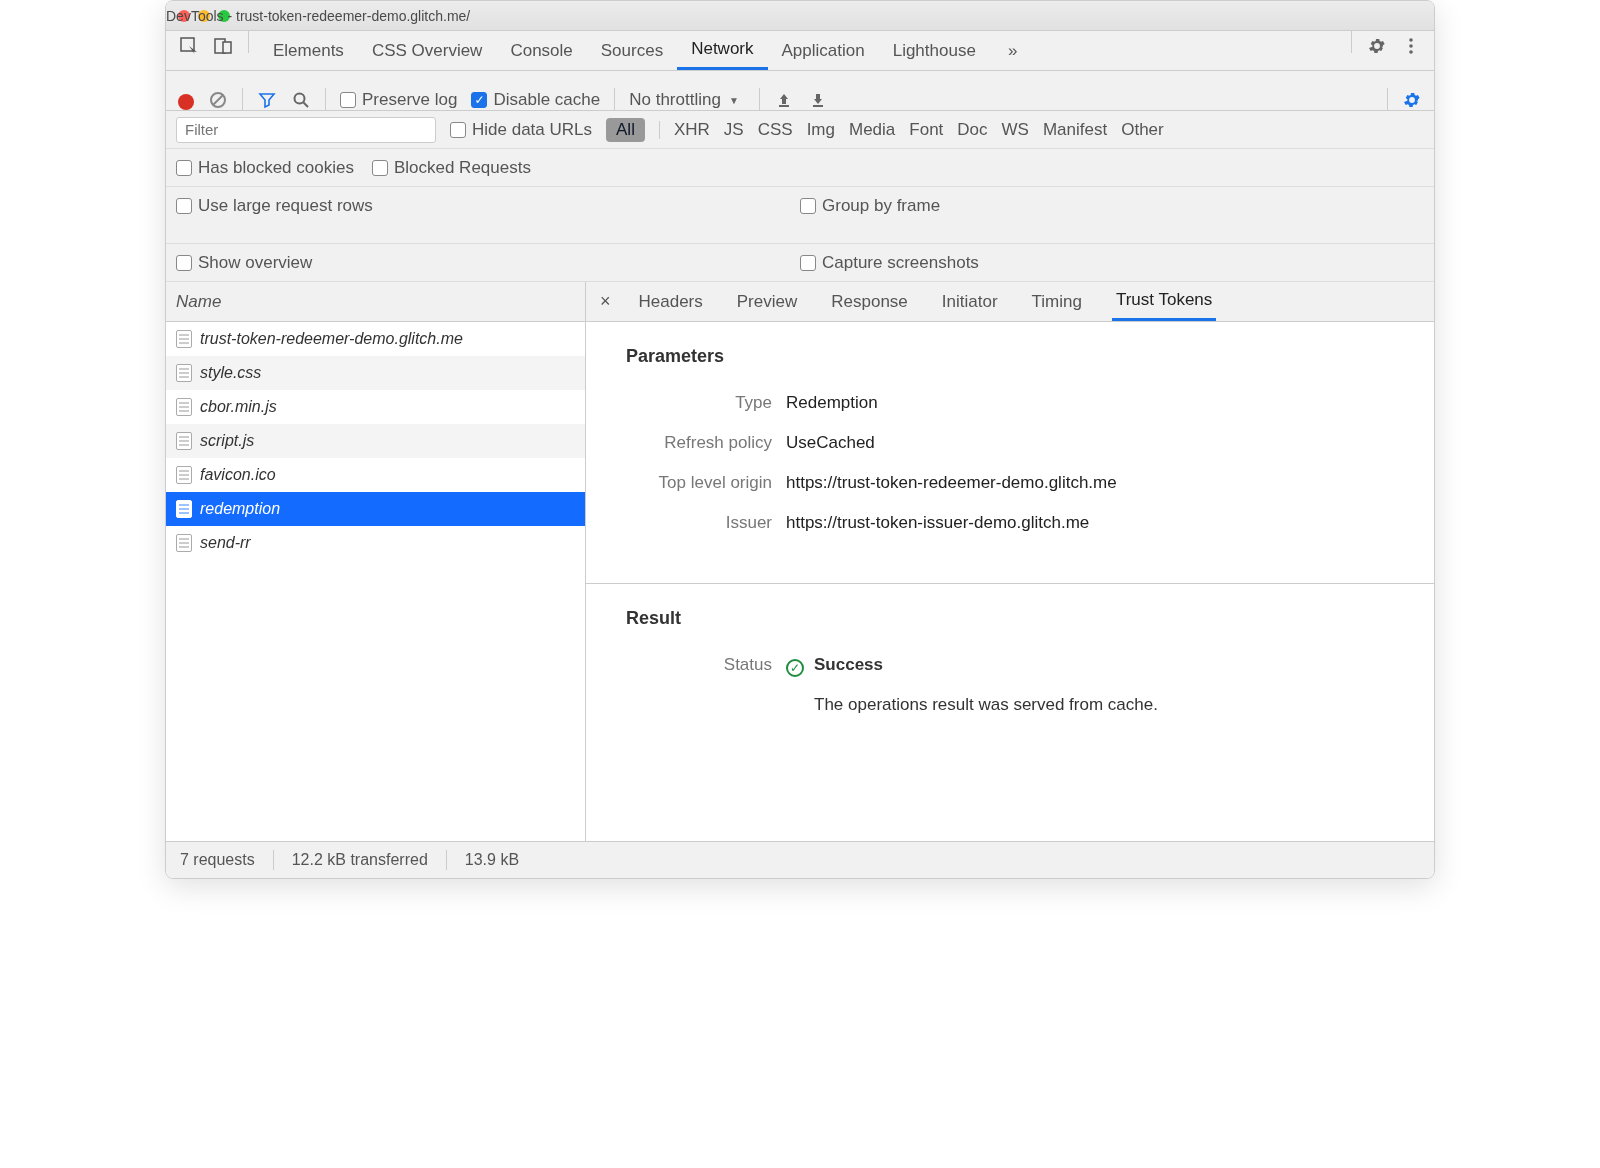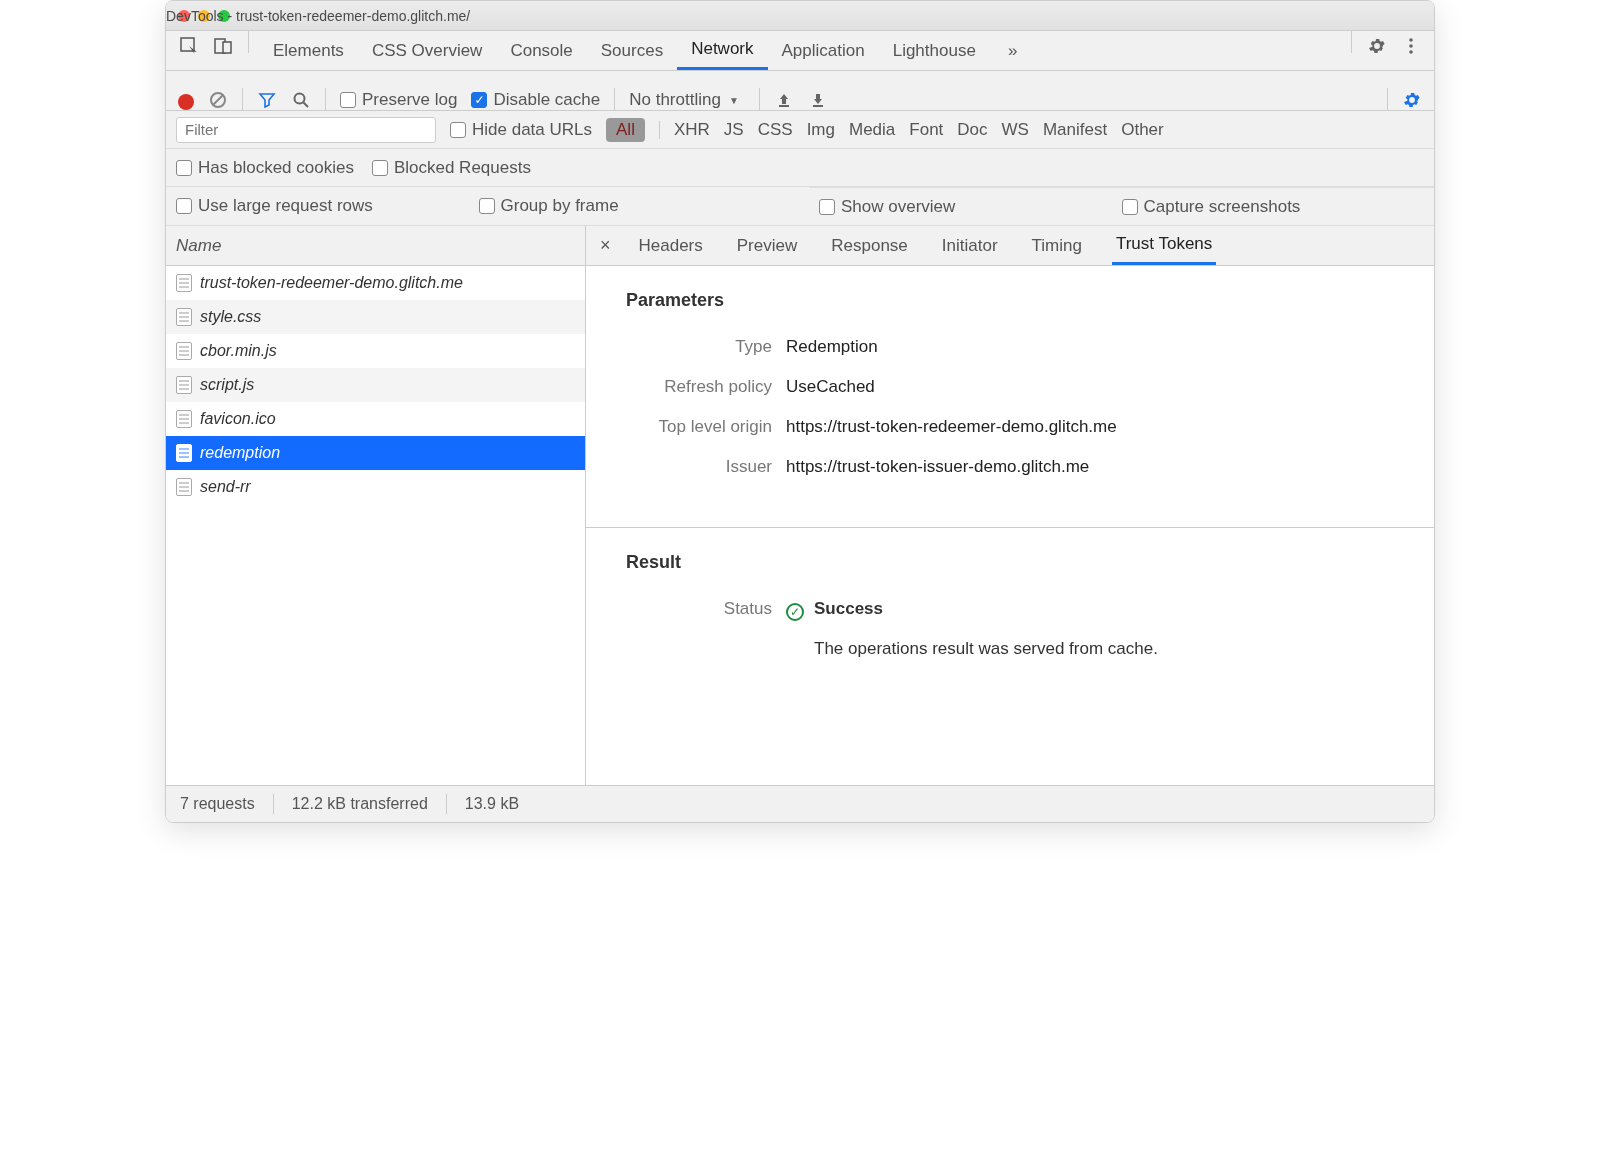--- a/index.html
+++ b/index.html
@@ -59,21 +59,21 @@
 .chk .box.checked { background:#1a73e8; border-color:#1a73e8; color:#fff; font-size:12px; }
 .select { display:flex; align-items:center; gap:8px; padding-right:6px; }
 .select .tri { font-size: 10px; color:#666; }
 
 .filter-row {
   display:flex; align-items:center; height: 38px; background:#f1f1f1;
   border-bottom: 1px solid #ddd; padding: 0 10px; gap: 14px; font-size:17px; color:#555;
 }
 .filter-input { width: 260px; height: 26px; border:1px solid #ccc; border-radius:3px; padding: 0 8px; font-size:15px; background:#fff; }
 .pill { padding: 2px 10px; border-radius: 4px; }
-.pill.active { background:#999; color:#7f1d1d; }
+.pill.active { background:#999; color:#0f172a; }
 .ftype { cursor:pointer; }
 
 .opt-row {
   display:flex; align-items:center; height: 38px; background:#f1f1f1;
   border-bottom: 1px solid #ddd; padding: 0 10px; gap: 18px; font-size:17px; color:#555;
 }
 .opt-row.two-col { }
 .opt-row .col { flex:1; display:flex; align-items:center; gap:8px; }
 
 .content { display:flex; height: 560px; border-bottom:1px solid #ccc; }
@@ -244,21 +244,21 @@
   <label class="chk">
     <span class="box"></span>
     <span>Has blocked cookies</span>
   </label>
   <label class="chk">
     <span class="box"></span>
     <span>Blocked Requests</span>
   </label>
 </div>
 
-<div class="opt-row two-col" style="height:auto; padding:0;">
+<div class="opt-row two-col" style="height:auto; flex-direction:column; padding:0;">
   <div style="display:flex; width:100%; height:38px; align-items:center; padding:0 10px;">
     <div class="col">
       <label class="chk">
         <span class="box"></span>
         <span>Use large request rows</span>
       </label>
     </div>
     <div class="col">
       <label class="chk">
         <span class="box"></span>

